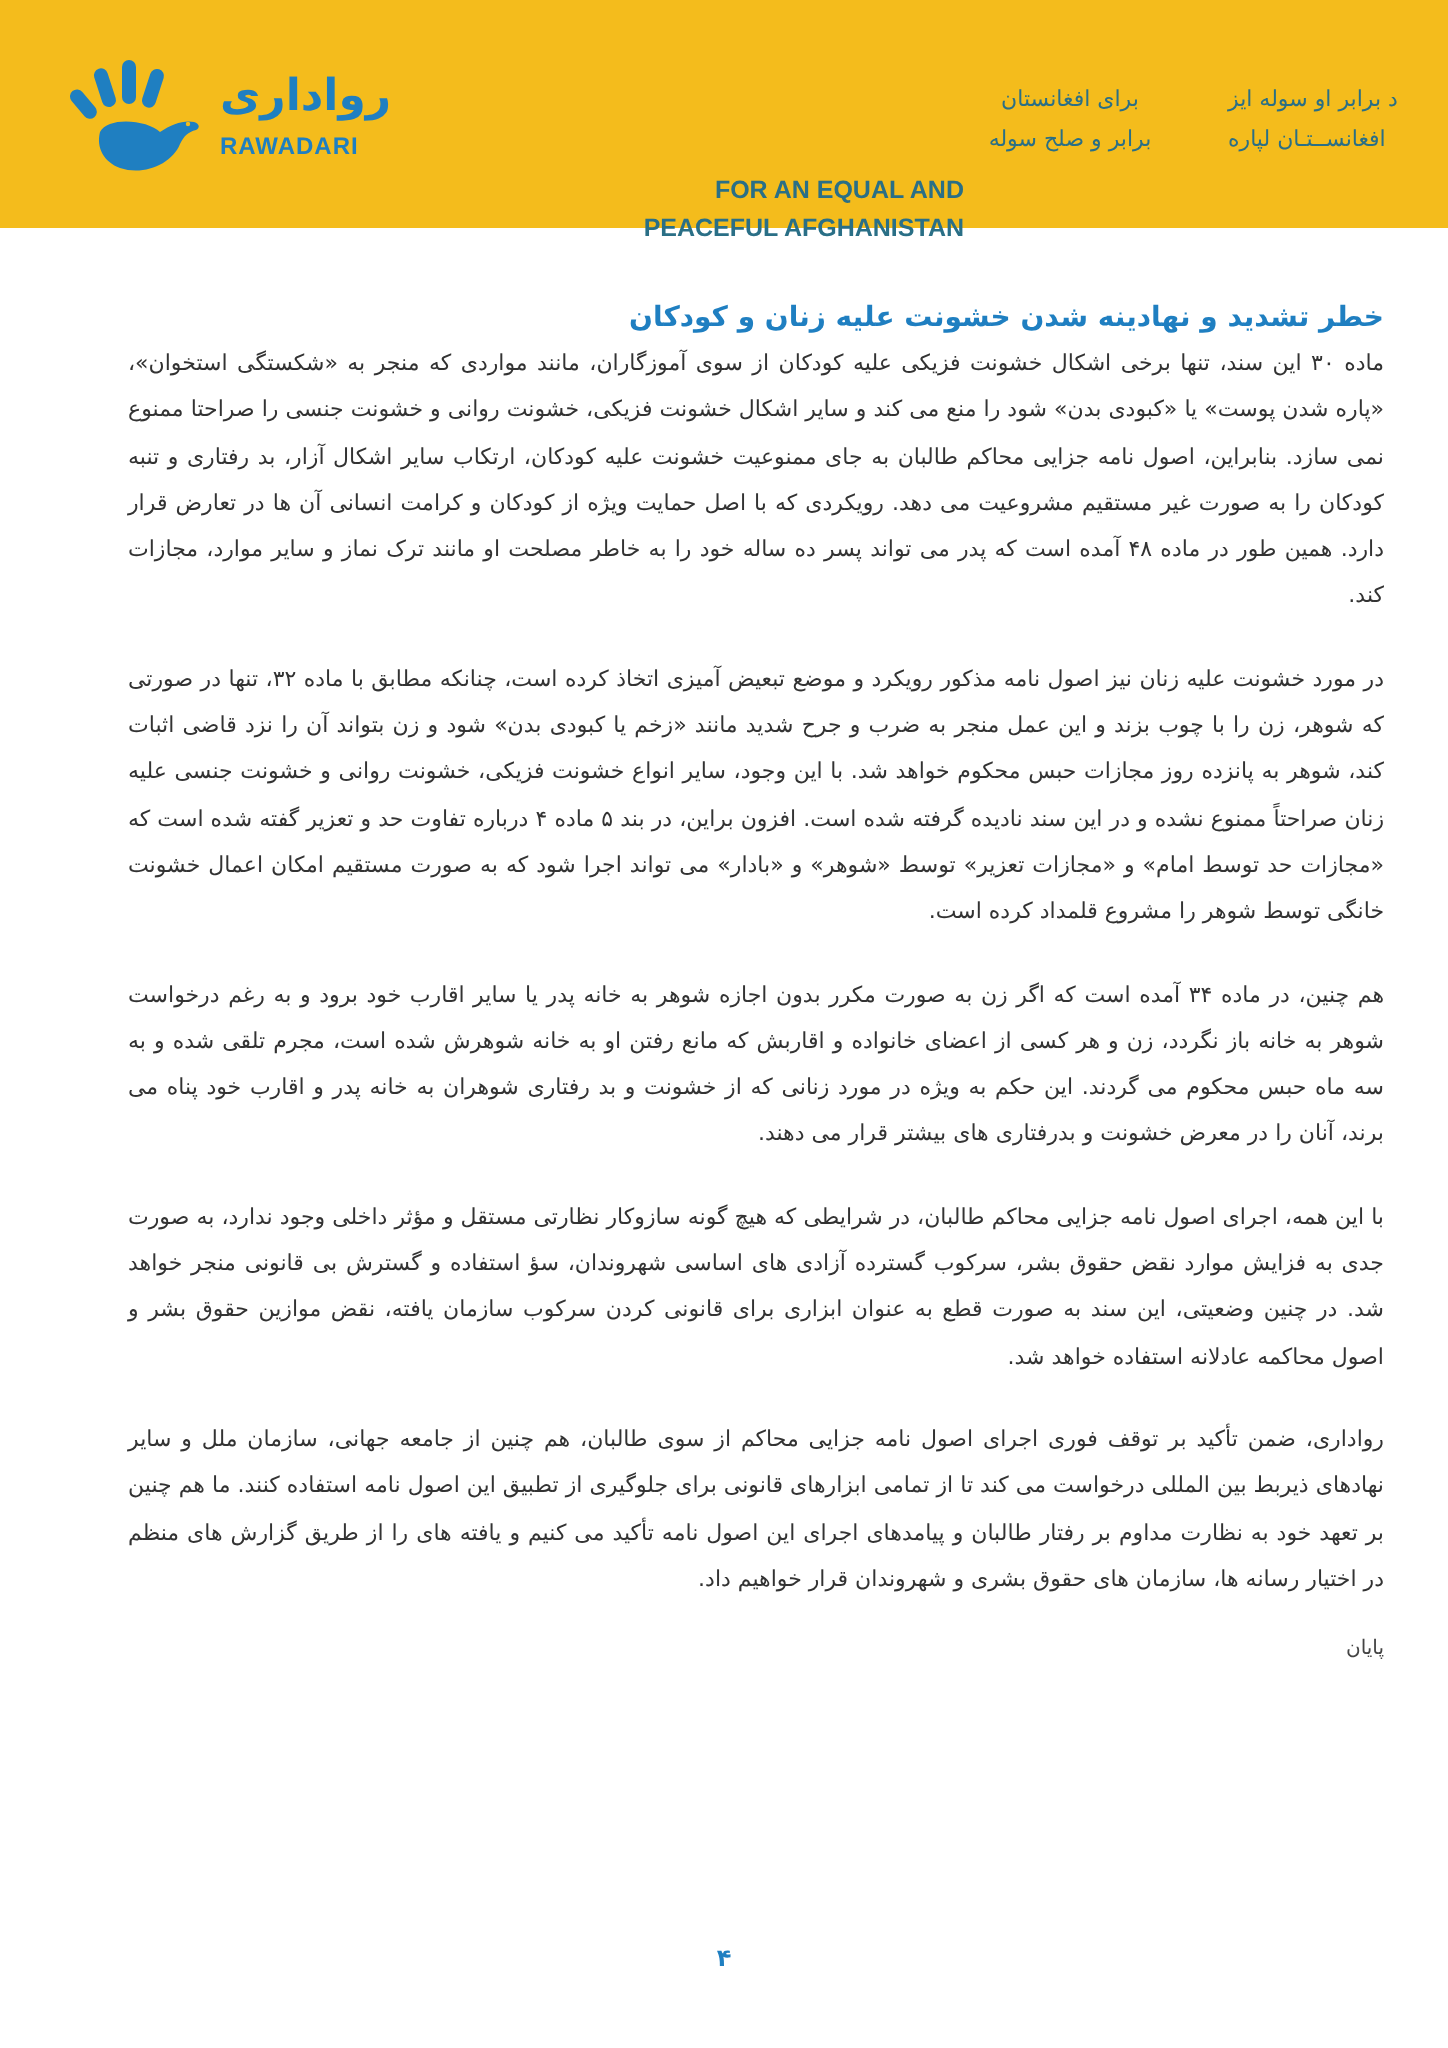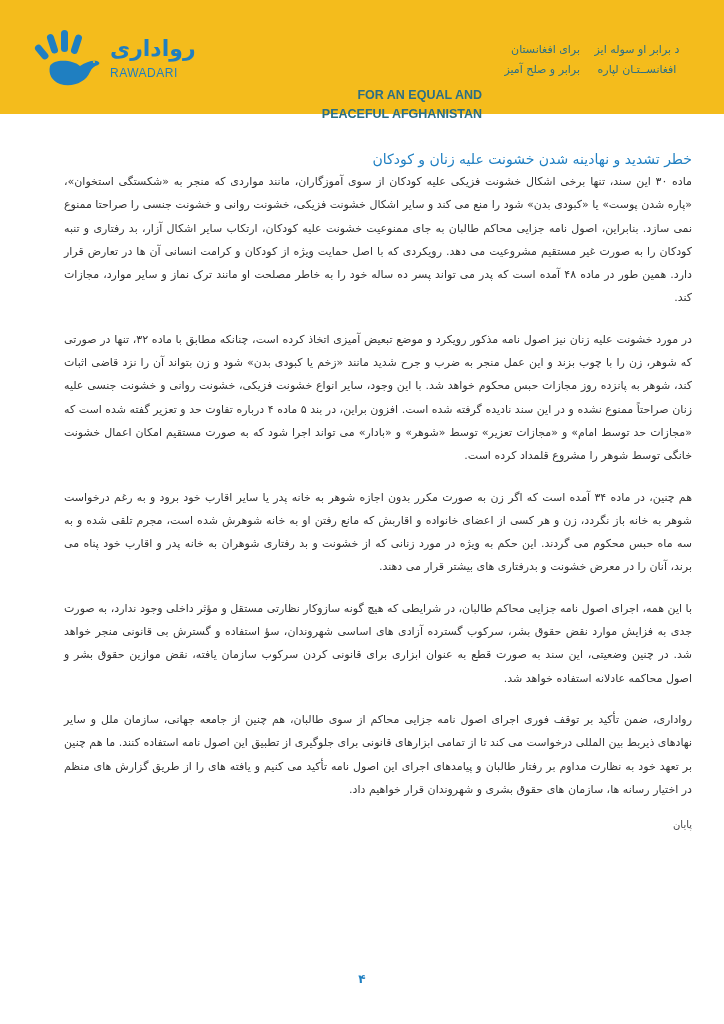--- a/index.html
+++ b/index.html
@@ -1,26 +1,26 @@
 <!DOCTYPE html>
 <html><head>
 <meta charset="utf-8">
 <style>
   html, body { margin:0; padding:0; }
   body { width:724px; height:1024px; background:#ffffff; position:relative; overflow:hidden; font-family:"DejaVu Sans", sans-serif; }
   .header { position:absolute; left:0; top:0; width:724px; height:114px; background:#f4bc1c; }
   .logo { position:absolute; left:34px; top:30px; width:190px; height:56px; }
   .logo svg { position:absolute; left:0; top:0; }
   .logo-fa { position:absolute; left:76px; top:6px; font-size:22px; font-weight:bold; color:#1f7fc1; direction:rtl; }
-  .logo-en { position:absolute; left:76px; top:36px; font-size:12px; font-weight:normal; color:#1f7fc1; letter-spacing:0.5px; font-family:"Liberation Sans", sans-serif; }
+  .logo-en { position:absolute; left:76px; top:36px; font-size:12px; font-weight:bold; color:#1f7fc1; letter-spacing:0.5px; font-family:"Liberation Sans", sans-serif; }
   .tag-en { position:absolute; left:318px; top:42px; width:164px; text-align:right; font-family:"Liberation Sans", sans-serif; font-weight:bold; font-size:12.5px; line-height:19px; color:#2a6f86;margin-top:44px; }
-  .tag-dari { position:absolute; left:490px; top:40px; width:90px; text-align:right; direction:rtl; font-size:11px; line-height:20px; color:#2a6f86; }
-  .tag-pashto { position:absolute; left:590px; top:40px; width:94px; text-align:center; direction:rtl; font-size:11px; line-height:20px; color:#2a6f86; }
+  .tag-dari { position:absolute; left:490px; top:40px; width:90px; text-align:center; direction:rtl; font-size:11px; line-height:20px; color:#2a6f86; }
+  .tag-pashto { position:absolute; left:614px; top:40px; width:94px; text-align:left; direction:rtl; font-size:11px; line-height:20px; color:#2a6f86; }
   .content { position:absolute; left:64px; top:148px; width:628px; direction:rtl; text-align:justify; }
-  .title { font-size:14px; font-weight:normal; color:#1f7fc1; line-height:22px; margin:0; text-align:right; }
+  .title { font-size:14px; font-weight:bold; color:#1f7fc1; line-height:22px; margin:0; text-align:right; }
   .para { font-size:11px; line-height:23.3px; color:#333333; margin:0 0 18px 0; text-align:justify; text-align-last:right; }
   .end { font-size:10px; color:#444444; text-align:right; margin-top:4px; }
   .page-num { position:absolute; left:0; width:724px; top:972px; text-align:center; font-size:12px; color:#1f7fc1; font-weight:bold; }
 </style>
 </head>
 <body>
 
 <div class="header">
   <div class="logo">
     <svg width="70" height="60" viewBox="0 0 70 60">
@@ -36,21 +36,21 @@
     <div class="logo-fa">رواداری</div>
     <div class="logo-en">RAWADARI</div>
   </div>
 
   <div class="tag-en">
     <div>FOR AN EQUAL AND</div>
     <div>PEACEFUL AFGHANISTAN</div>
   </div>
   <div class="tag-dari">
     <div>برای افغانستان</div>
-    <div>برابر و صلح آمیز</div>
+    <div>برابر و صلح سوله</div>
   </div>
   <div class="tag-pashto">
     <div>د برابر او سوله ایز</div>
     <div>افغانســتـان لپاره</div>
   </div>
 </div>
 
 <div class="content">
   <h2 class="title">خطر تشدید و نهادینه شدن خشونت علیه زنان و کودکان</h2>
   <p class="para">ماده ۳۰ این سند، تنها برخی اشکال خشونت فزیکی علیه کودکان از سوی آموزگاران، مانند مواردی که منجر به «شکستگی استخوان»، «پاره شدن پوست» یا «کبودی بدن» شود را منع می کند و سایر اشکال خشونت فزیکی، خشونت روانی و خشونت جنسی را صراحتا ممنوع نمی سازد. بنابراین، اصول نامه جزایی محاکم طالبان به جای ممنوعیت خشونت علیه کودکان، ارتکاب سایر اشکال آزار، بد رفتاری و تنبه کودکان را به صورت غیر مستقیم مشروعیت می دهد. رویکردی که با اصل حمایت ویژه از کودکان و کرامت انسانی آن ها در تعارض قرار دارد. همین طور در ماده ۴۸ آمده است که پدر می تواند پسر ده ساله خود را به خاطر مصلحت او مانند ترک نماز و سایر موارد، مجازات کند.</p>

